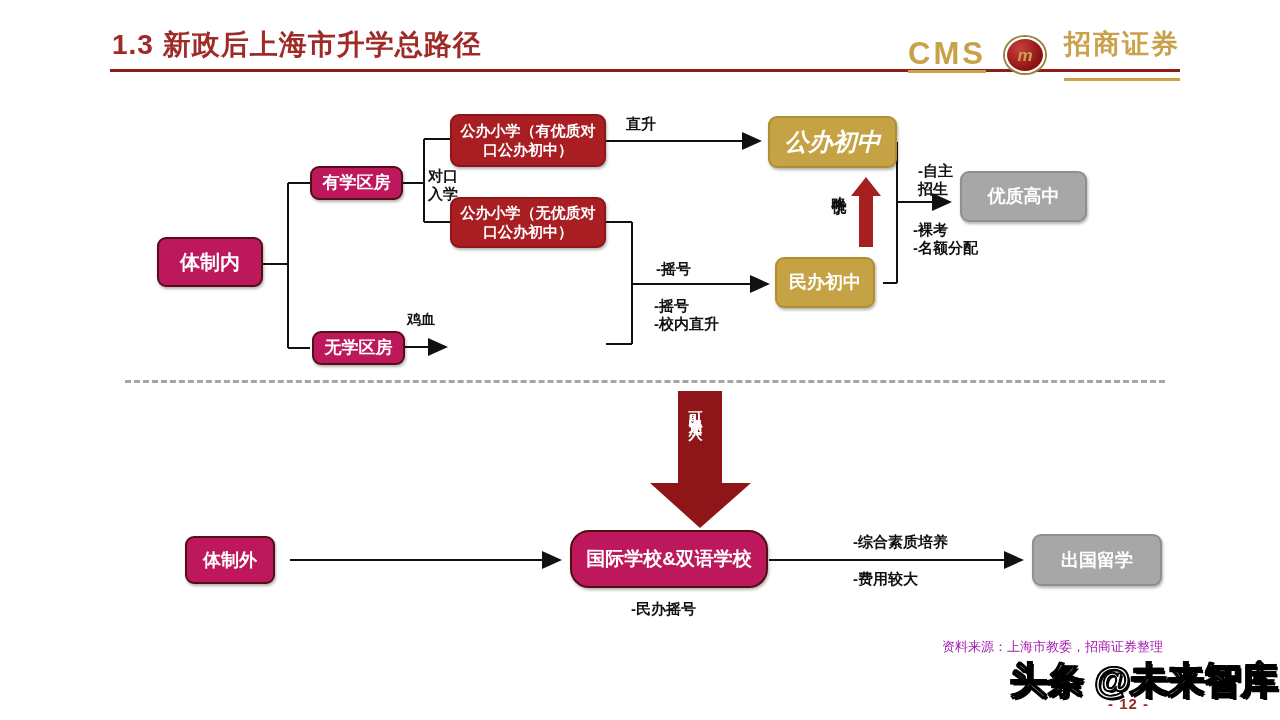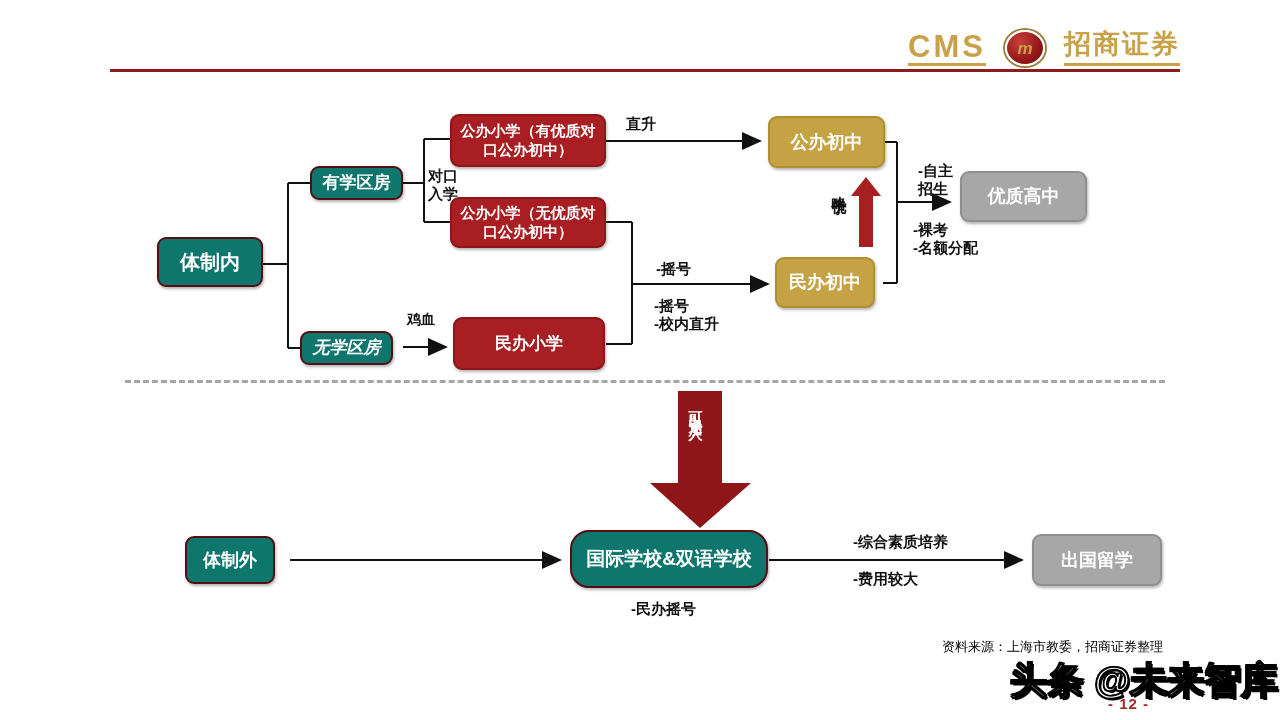--- a/index.html
+++ b/index.html
@@ -11,52 +11,53 @@
   #title-underline{left:110px;top:69px;width:1070px;height:3px;background:#8B1D1D;}
   #logo{right:100px;top:30px;display:flex;align-items:center;gap:19px;}
   #logo .cms{font-size:31px;font-weight:bold;color:#C8A148;letter-spacing:3px;
              border-bottom:3px solid #C8A148;padding-bottom:1px;line-height:1;}
   #logo .emblem{width:36px;height:32px;border-radius:50%;
         background:radial-gradient(circle at 35% 30%,#c8403a,#8B1212 70%);
         border:2px solid #fff;box-shadow:0 0 0 2px #9c8040;
         display:flex;align-items:center;justify-content:center;
         color:#C8A148;font-weight:bold;font-style:italic;font-size:17px;line-height:1;}
   #logo .brand{font-size:27px;font-weight:bold;color:#C8A148;letter-spacing:2px;
-             border-bottom:3px solid #C8A148;padding-bottom:3px;line-height:1.1;}
+             border-bottom:3px solid #C8A148;padding-bottom:18px;line-height:1.1;}
   
   .box{position:absolute;display:flex;align-items:center;justify-content:center;
        color:#fff;font-weight:bold;text-align:center;border-radius:9px;
        box-sizing:border-box;line-height:1.25;padding:2px 5px;
        box-shadow:1px 2px 3px rgba(0,0,0,.3);}
-  .maroon{background:#0f766e;border:2px solid #530F13;}
+  .maroon{background:#be185d;border:2px solid #530F13;}
   .red{background:#A81E22;border:2px solid #8C161A;}
   .gold{background:#C5A344;border:2px solid #B08F33;}
   .gray{background:#A7A7A7;border:2px solid #8F8F8F;text-align:right;}
   
   .lbl{position:absolute;color:#111;font-weight:bold;font-size:15px;line-height:1.2;}
   .ml{white-space:pre-line;}
   .vert{writing-mode:vertical-rl;text-orientation:upright;}
   
   #divider{left:125px;top:380px;width:1040px;height:0;border-top:3px dashed #A6A6A6;}
   
   #big-arrow-text{left:687px;top:400px;color:#fff;font-weight:bold;font-size:14px;
                   letter-spacing:3px;writing-mode:vertical-rl;text-orientation:upright;}
   
-  #source{right:117px;top:638px;font-size:13px;color:#000000;}
+  #source{right:117px;top:638px;font-size:13px;color:#a21caf;}
   #page-num{left:1108px;top:695px;font-size:15px;font-weight:bold;color:#9C2A28;letter-spacing:1px;}
   #watermark{left:1010px;top:656px;font-size:37px;font-weight:bold;color:#fff;
              -webkit-text-stroke:1.5px #000;
              text-shadow:2px 2px 0 #000,-1px -1px 0 #000,1px -1px 0 #000,-1px 1px 0 #000;}
   svg{position:absolute;left:0;top:0;pointer-events:none;}
 </style>
 </head>
 <body>
 
 <div id="slide">
 
+  <div class="abs" id="title">1.3 新政后上海市升学总路径</div>
   <div class="abs" id="title-underline"></div>
   <div class="abs" id="logo">
     <span class="cms">CMS</span>
     <span class="emblem">m</span>
     <span class="brand">招商证券</span>
   </div>
 
   <svg width="1280" height="720" viewBox="0 0 1280 720">
     <defs>
       <marker id="ah" markerWidth="11" markerHeight="9" refX="9" refY="4.5" orient="auto">
@@ -91,25 +92,24 @@
     <line x1="290" y1="560" x2="560" y2="560" stroke="#111" stroke-width="2" marker-end="url(#ah)"></line>
     <line x1="769" y1="560" x2="1022" y2="560" stroke="#111" stroke-width="2" marker-end="url(#ah)"></line>
 
     <polygon points="859,247 859,196 851,196 866,177 881,196 873,196 873,247" fill="#A62022"></polygon>
 
     <polygon points="678,391 722,391 722,483 751,483 700,528 650,483 678,483" fill="#8E1518"></polygon>
   </svg>
 
   <div class="box maroon" style="left:157px;top:237px;width:106px;height:50px;font-size:20px;">体制内</div>
   <div class="box maroon" style="left:310px;top:166px;width:93px;height:34px;font-size:17px;">有学区房</div>
-  <div class="box maroon" style="left:300px;top:331px;width:93px;height:34px;font-size:17px;font-style:italic;">无学区房</div>
+  <div class="box maroon" style="left:312px;top:331px;width:93px;height:34px;font-size:17px;">无学区房</div>
   <div class="box red" style="left:450px;top:197px;width:156px;height:51px;font-size:15px;">公办小学（无优质对口公办初中）</div>
   <div class="box red" style="left:450px;top:114px;width:156px;height:53px;font-size:15px;">公办小学（有优质对口公办初中）</div>
-  <div class="box red" style="left:453px;top:317px;width:152px;height:53px;font-size:17px;">民办小学</div>
-  <div class="box gold" style="left:768px;top:116px;width:117px;height:52px;font-size:18px;">公办初中</div>
+  <div class="box gold" style="left:768px;top:116px;width:129px;height:52px;font-size:24px;font-style:italic;">公办初中</div>
   <div class="box gold" style="left:775px;top:257px;width:100px;height:51px;font-size:18px;">民办初中</div>
   <div class="box gray" style="left:960px;top:171px;width:127px;height:51px;font-size:18px;">优质高中</div>
 
   <div class="lbl ml" style="left:428px;top:167px;">对口
 入学</div>
   <div class="lbl" style="left:626px;top:115px;">直升</div>
   <div class="lbl" style="left:407px;top:311px;font-size:14px;">鸡血</div>
   <div class="lbl" style="left:656px;top:260px;">-摇号</div>
   <div class="lbl ml" style="left:654px;top:297px;">-摇号
 -校内直升</div>

